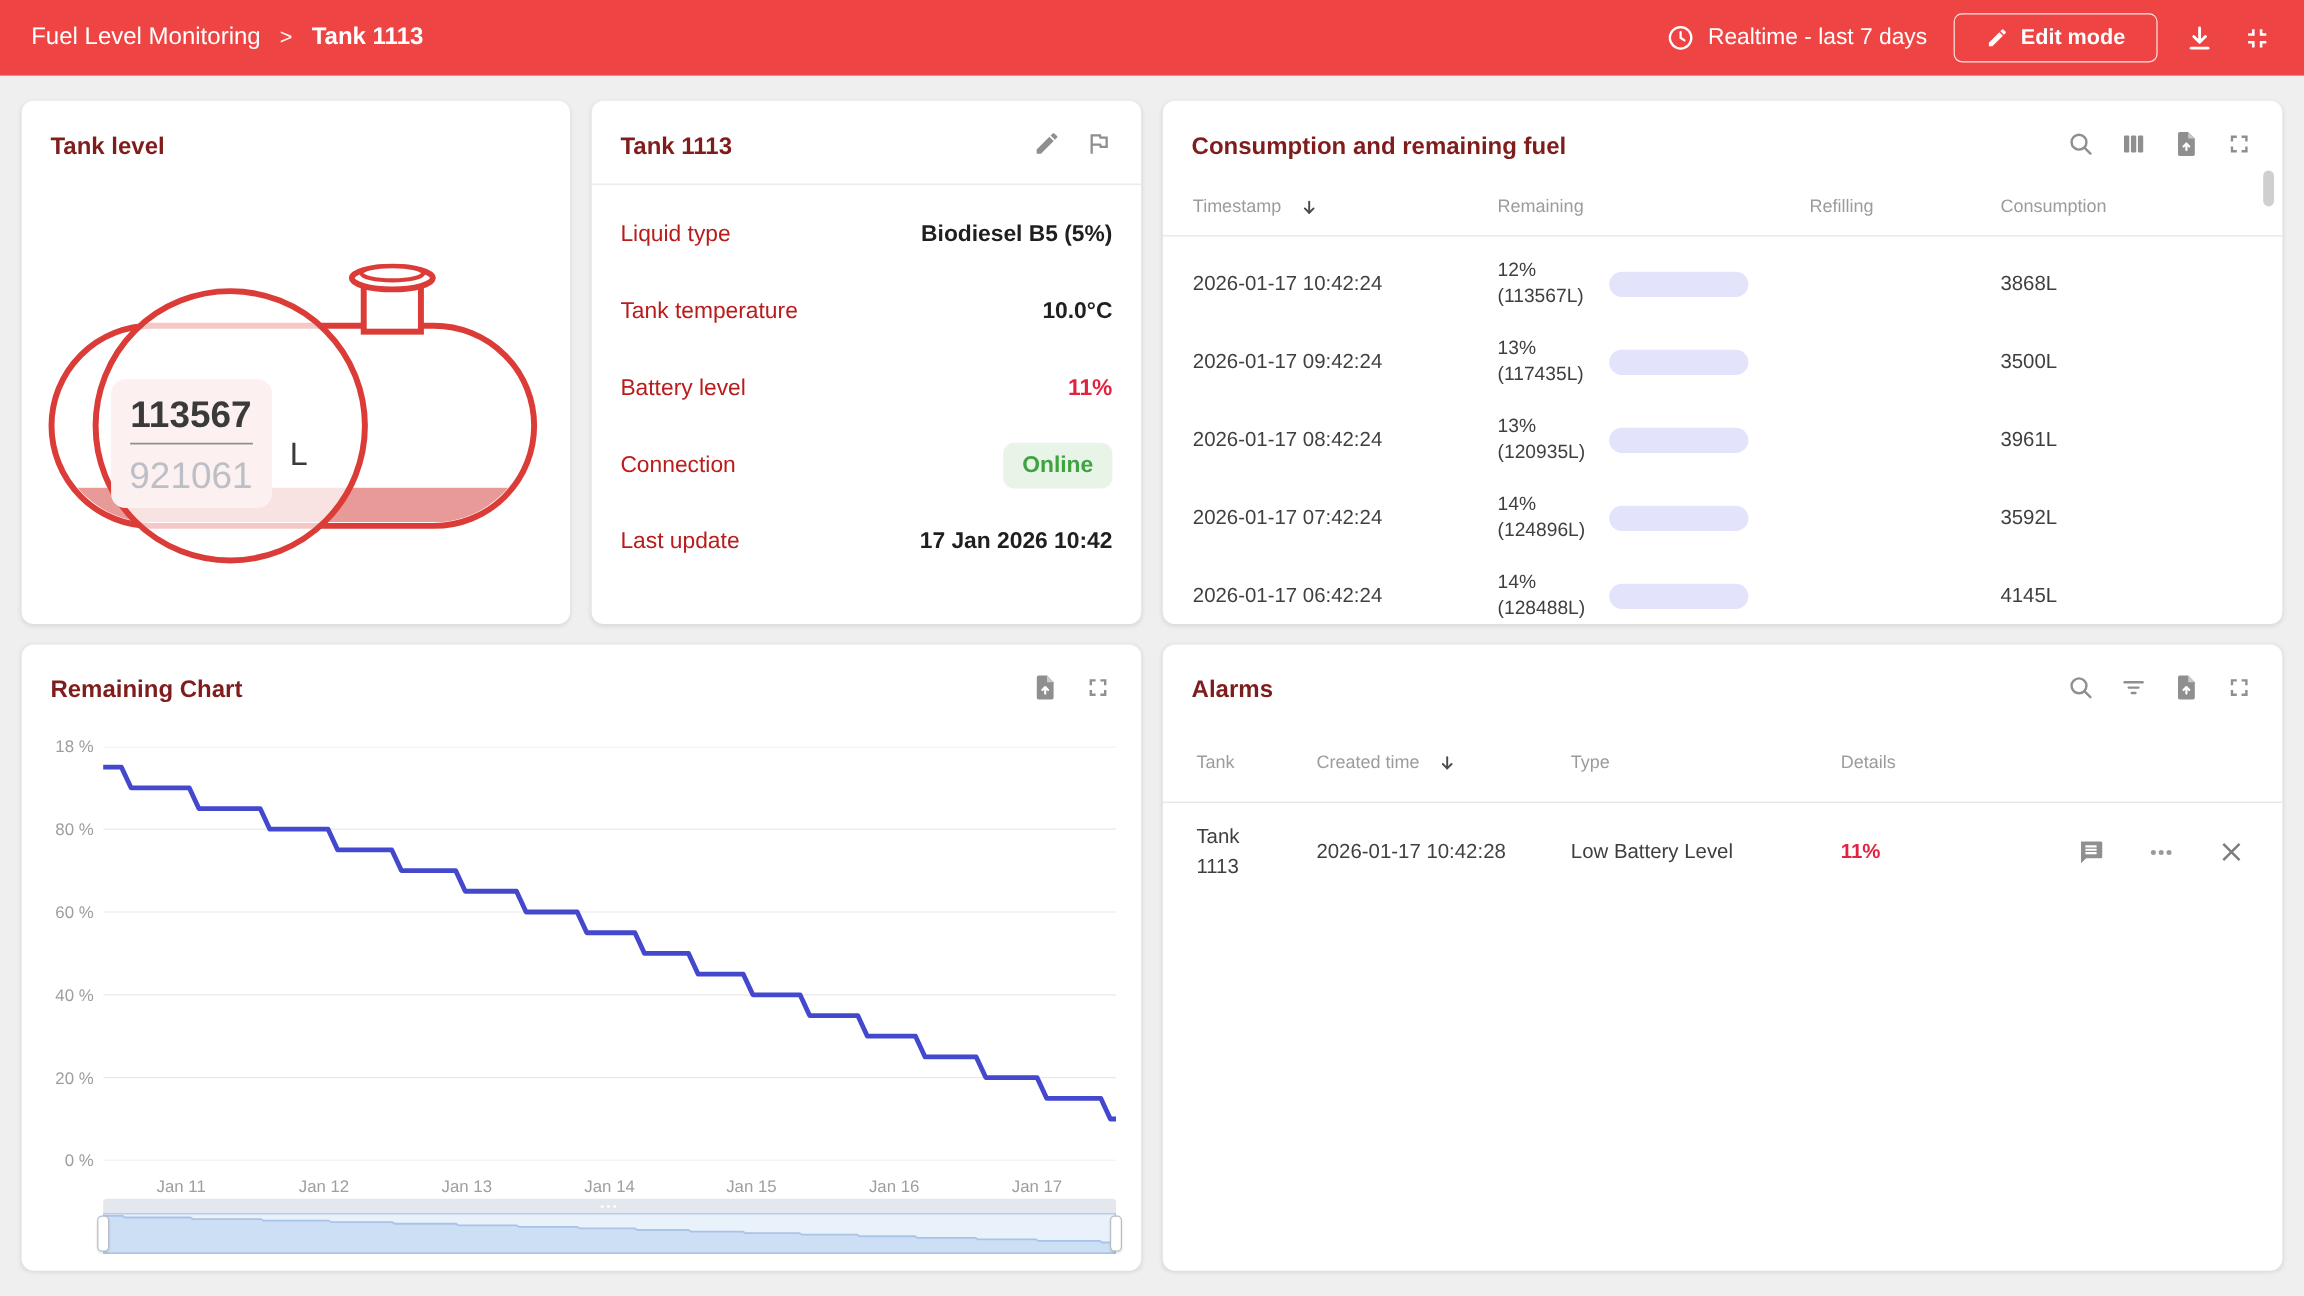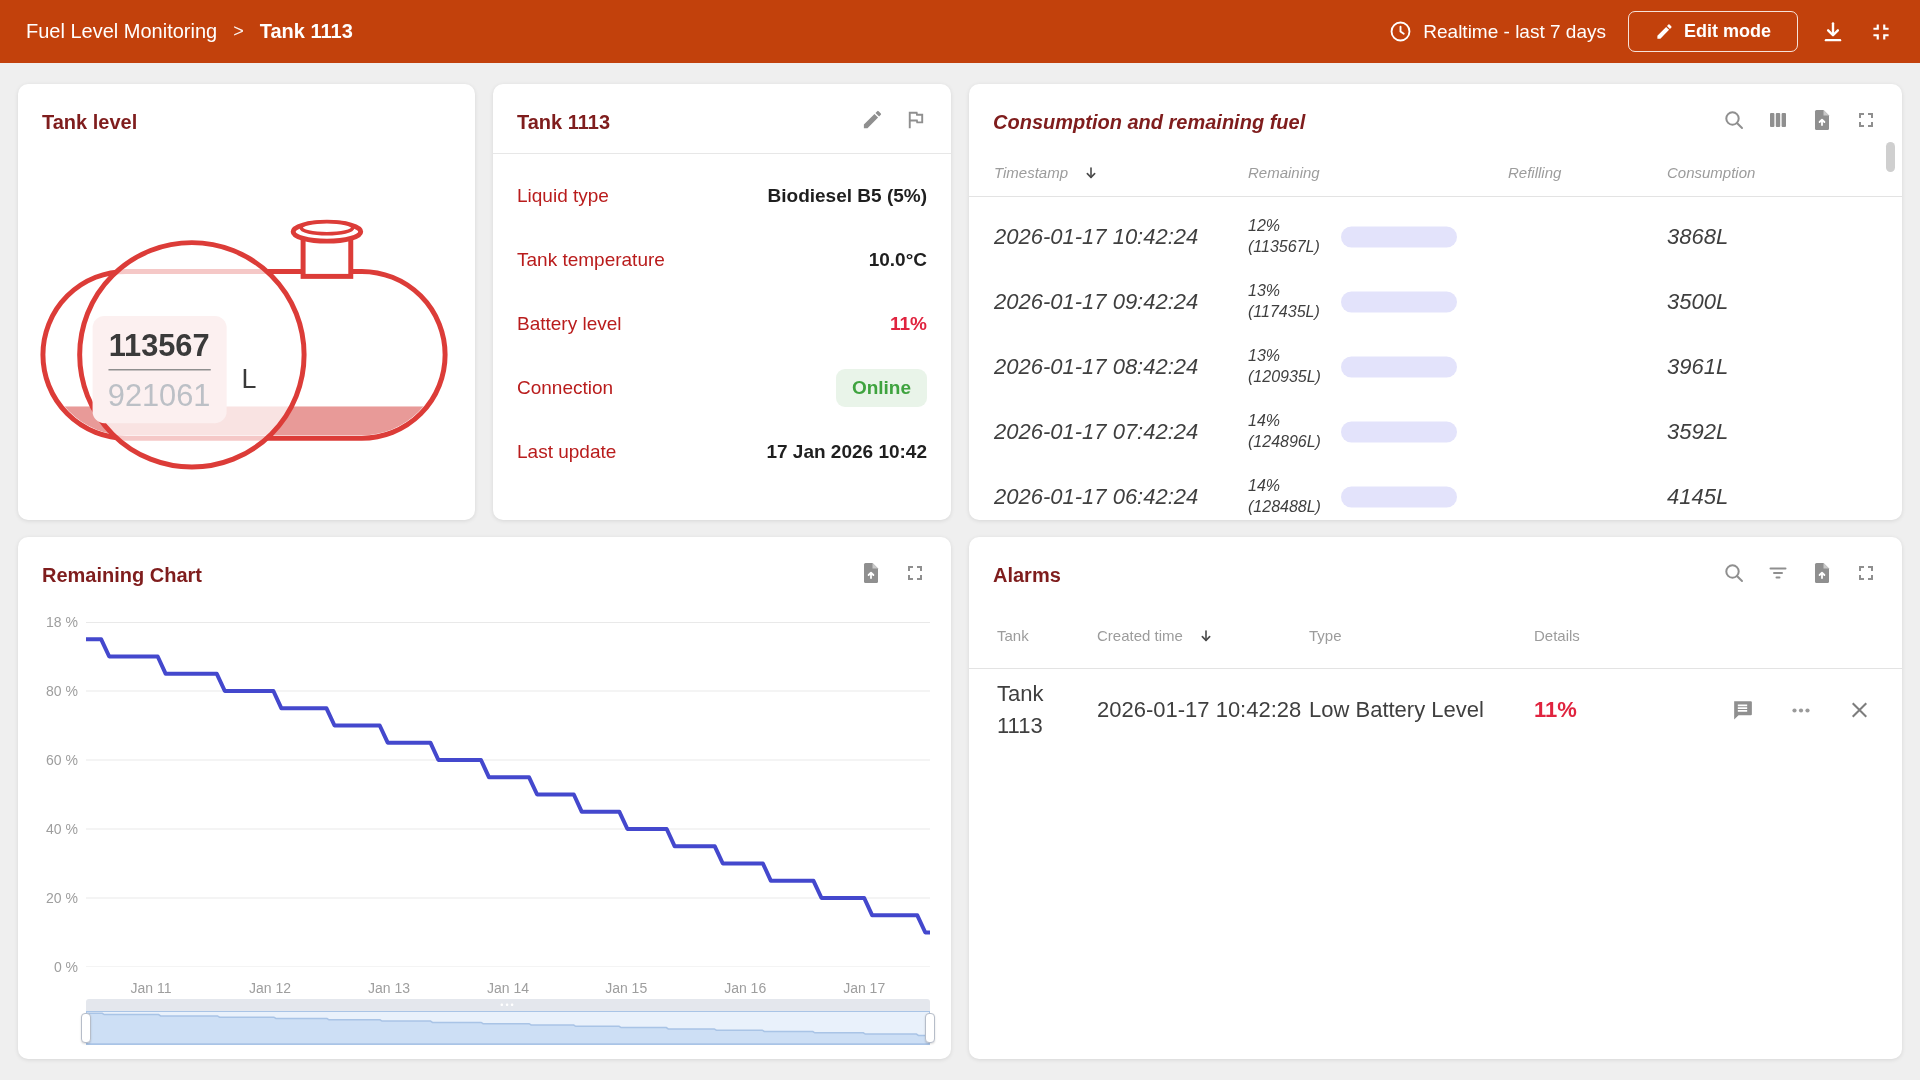--- a/index.html
+++ b/index.html
@@ -1,58 +1,58 @@
 <!DOCTYPE html>
 <html><head>
 <meta charset="utf-8">
 <style>
   * { box-sizing: border-box; margin: 0; padding: 0; }
   html, body { width: 1920px; height: 1080px; overflow: hidden; }
   body { font-family: "Liberation Sans", "DejaVu Sans", sans-serif; background: #efefef; position: relative; }
 
   
-  .topbar { position: absolute; left: 0; top: 0; width: 1920px; height: 63px; background: #c2410c;
+  .topbar { position: absolute; left: 0; top: 0; width: 1920px; height: 63px; background: #ef4444;
             display: flex; align-items: center; justify-content: space-between; padding: 0 26px; }
   .crumbs { display: flex; align-items: center; gap: 16px; color: #fff; font-size: 20px; }
   .crumbs .sep { font-size: 18px; opacity: .95; }
   .crumb-current { font-weight: 700; }
   .top-right { display: flex; align-items: center; gap: 22px; color: #fff; }
   .tw-label { font-size: 19px; display: flex; align-items: center; gap: 10px; }
   .edit-btn { display: flex; align-items: center; gap: 10px; background: transparent; color: #fff;
               border: 1.5px solid rgba(255,255,255,.85); border-radius: 7px; padding: 9px 26px;
               font-size: 18px; font-weight: 700; font-family: inherit; cursor: pointer; }
   .icon { display: inline-flex; align-items: center; justify-content: center; }
   .icon svg { display: block; }
 
   
   .card { position: absolute; background: #fff; border-radius: 10px;
           box-shadow: 0 1px 4px rgba(0,0,0,.10); overflow: hidden; }
   #card-tank-level   { left: 18px;  top: 84px;  width: 457px; height: 436px; }
   #card-tank-info    { left: 493px; top: 84px;  width: 458px; height: 436px; }
-  #card-consumption  { left: 969px; top: 84px;  width: 933px; height: 436px; font-style: italic; }
+  #card-consumption  { left: 969px; top: 84px;  width: 933px; height: 436px; }
   #card-chart        { left: 18px;  top: 537px; width: 933px; height: 522px; }
   #card-alarms       { left: 969px; top: 537px; width: 933px; height: 522px; }
   .card-title { position: absolute; left: 24px; top: 27px; font-size: 20px; font-weight: 700; color: #7f1d1d; }
   .card-icons { position: absolute; right: 24px; top: 24px; display: flex; gap: 20px; align-items: center; }
   .gicon { color: #8f8f8f; }
 
   
   .ti-divider { position: absolute; left: 0; right: 0; top: 69px; border-top: 1px solid #e7e7e7; }
   .ti-rows { position: absolute; left: 24px; right: 24px; top: 80px; }
   .ti-row { display: flex; justify-content: space-between; align-items: center; height: 64px; }
   .ti-label { color: #b91c1c; font-size: 19px; }
   .ti-value { color: #1f1f1f; font-size: 19px; font-weight: 700; }
   .ti-value.danger { color: #e0243f; }
   .badge-online { background: #e9f4e9; color: #3fa33f; font-weight: 700; font-size: 19px;
                   padding: 8px 16px; border-radius: 9px; }
 
   
   .th-label { position: absolute; color: #9c9c9c; font-size: 15px; display: inline-flex; align-items: center; gap: 15px; }
   .t-divider { position: absolute; left: 0; right: 0; border-top: 1px solid #e3e3e3; }
-  .cell { position: absolute; color: #3f3f3f; font-size: 22px; }
+  .cell { position: absolute; color: #3f3f3f; font-size: 17px; }
 
   
   .c-rows { position: absolute; left: 0; top: 120px; width: 933px; }
   .c-row { position: relative; height: 65px; }
   .c-ts { left: 25px; top: 50%; transform: translateY(-50%); }
   .c-rem { left: 279px; top: 50%; transform: translateY(-50%); font-size: 16px; line-height: 1.35; }
   .c-barwrap { position: absolute; left: 372px; top: 50%; transform: translateY(-50%); width: 116px; height: 21px;
                background: #e3e3fb; border-radius: 11px; overflow: hidden; }
   .c-barfill { height: 100%; background: #b3b5ee; border-radius: 11px; }
   .c-con { left: 698px; top: 50%; transform: translateY(-50%); }

